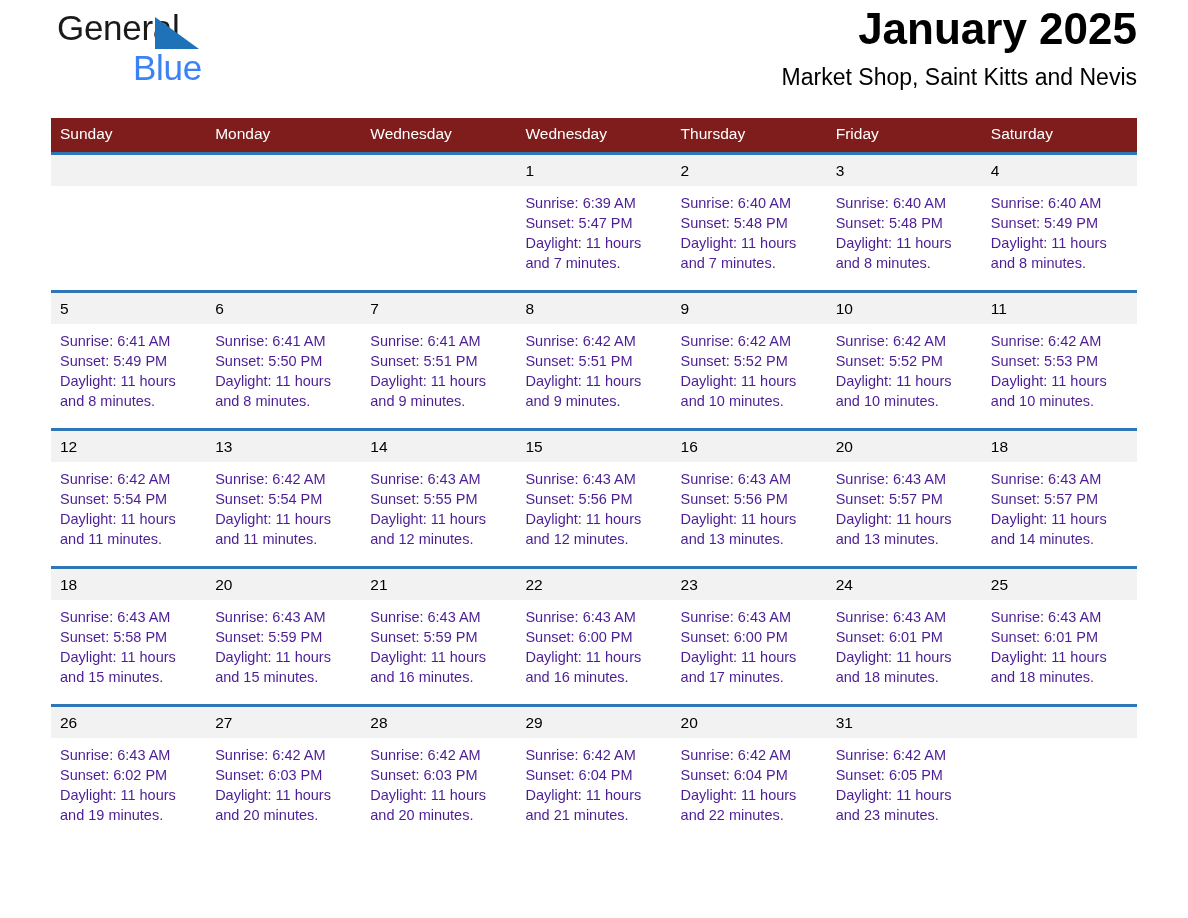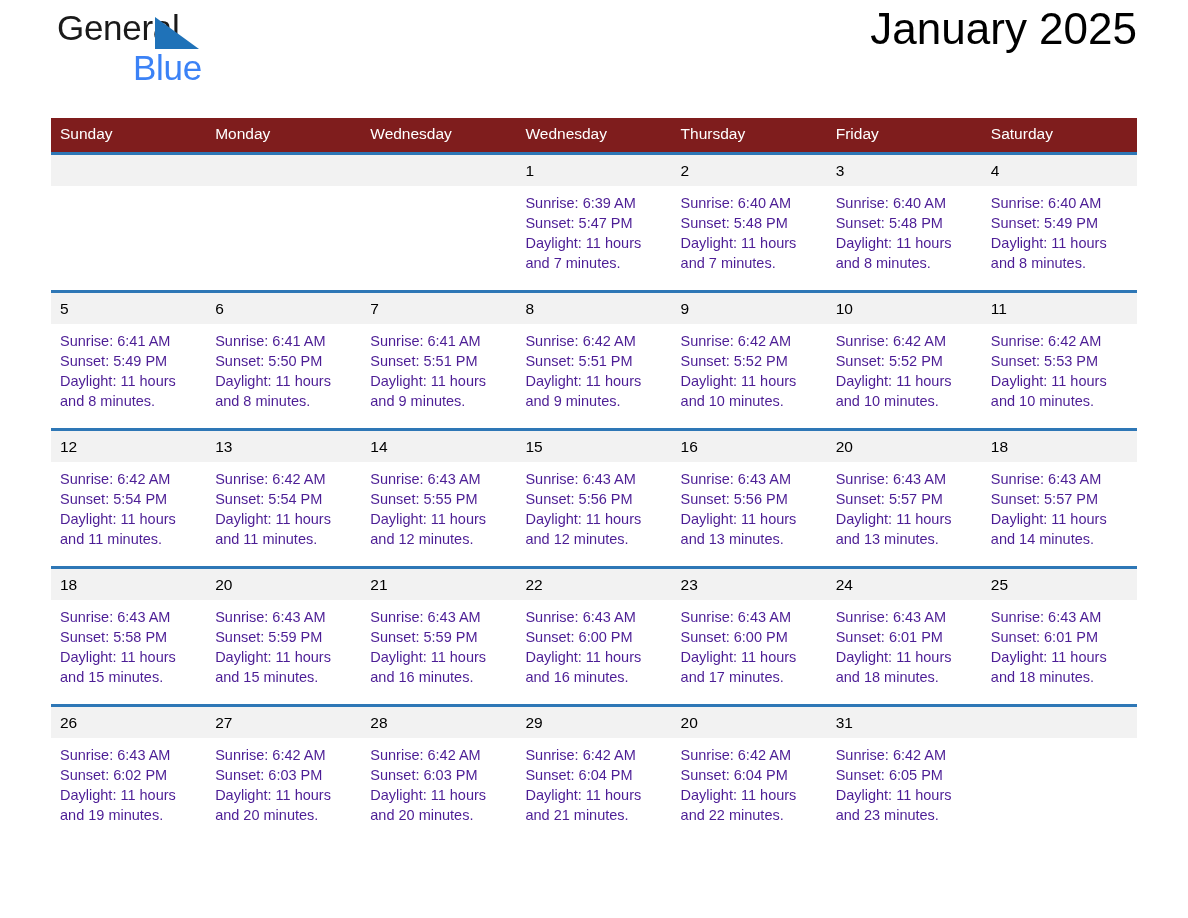--- a/index.html
+++ b/index.html
@@ -64,21 +64,21 @@
   }
 
   .titles {
     position: absolute;
     right: 0;
     top: 4px;
     text-align: right;
   }
   .month-title {
     font-size: 44px;
-    font-weight: normal;
+    font-weight: bold;
     line-height: 1.12;
     color: #000000;
     margin: 0;
     letter-spacing: 0px;
   }
   .location-title {
     font-size: 23px;
     font-weight: normal;
     color: #000000;
     margin: 12px 0 0 0;
@@ -146,20 +146,21 @@
       <span class="brand-mark">
         <svg width="44" height="32" viewBox="0 0 44 32" xmlns="http://www.w3.org/2000/svg">
           <polygon points="0,0 44,32 0,32" fill="#1f72b8"></polygon>
         </svg>
       </span>
       <span class="brand-blue">Blue</span>
     </div>
 
     <div class="titles">
       <h1 class="month-title">January 2025</h1>
+      <h2 class="location-title">Market Shop, Saint Kitts and Nevis</h2>
     </div>
 
   </div>
 
   <table class="calendar">
     <colgroup>
       <col>
         <col>
         <col>
         <col>

